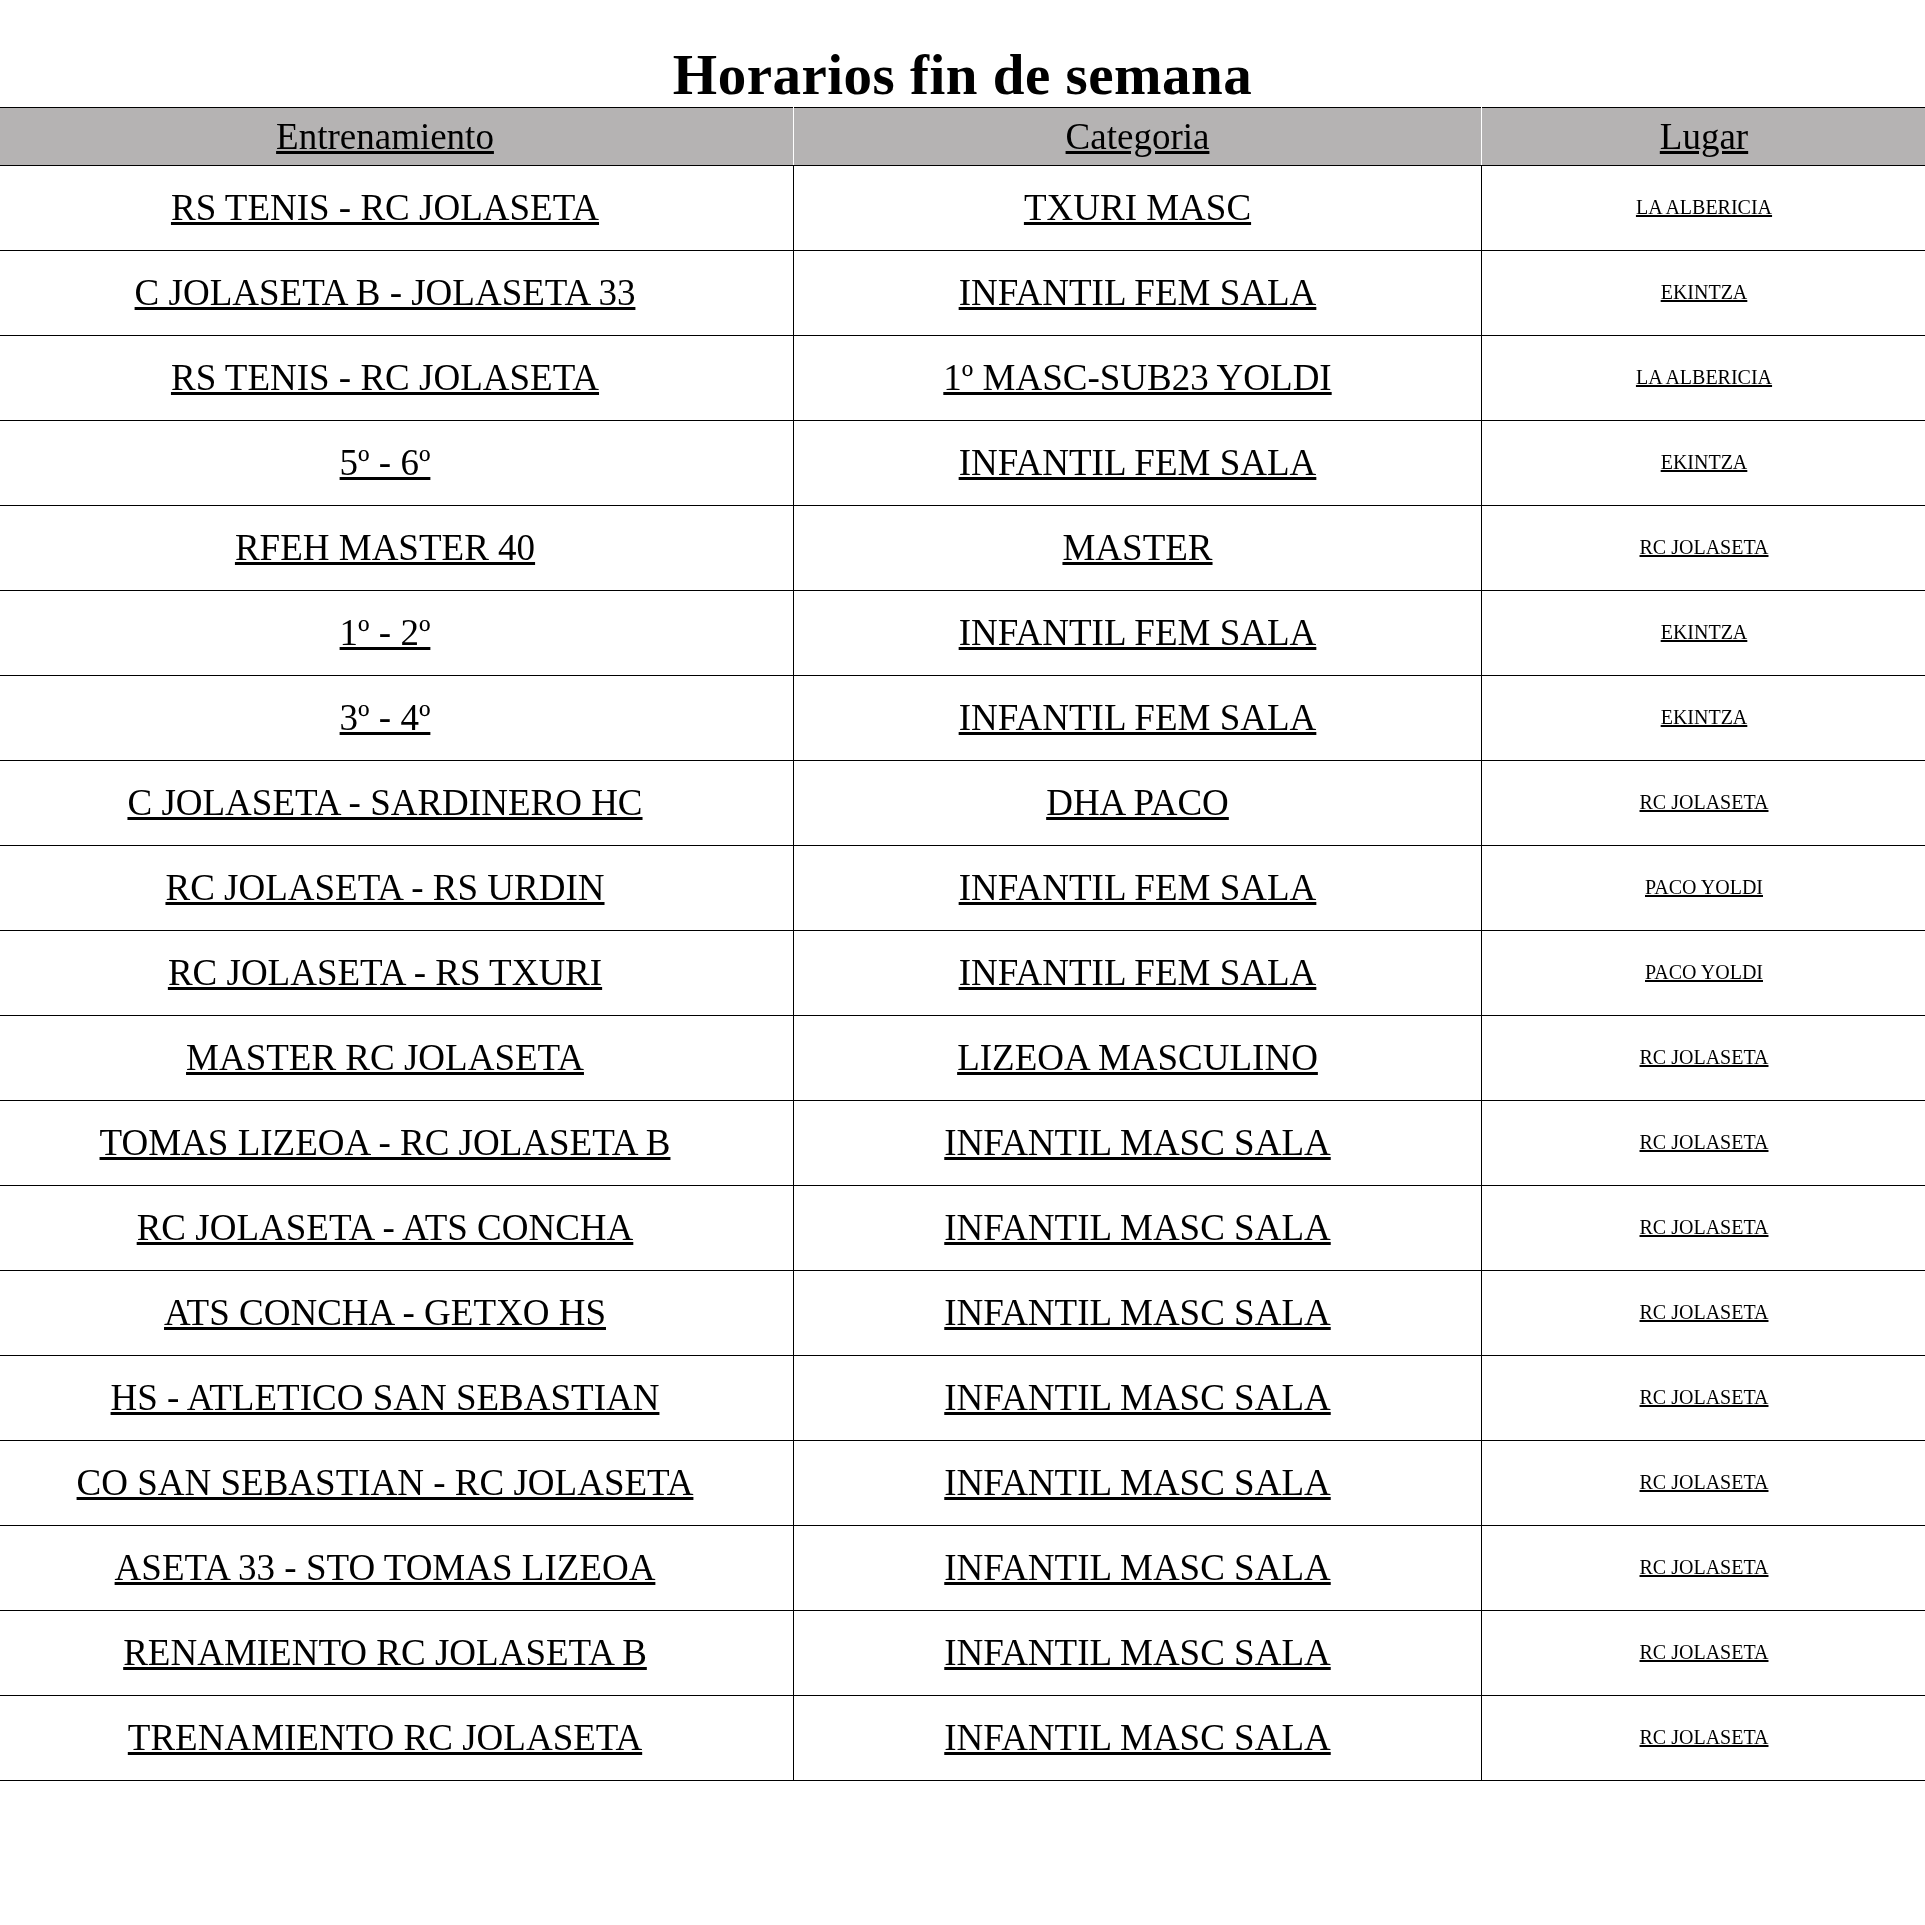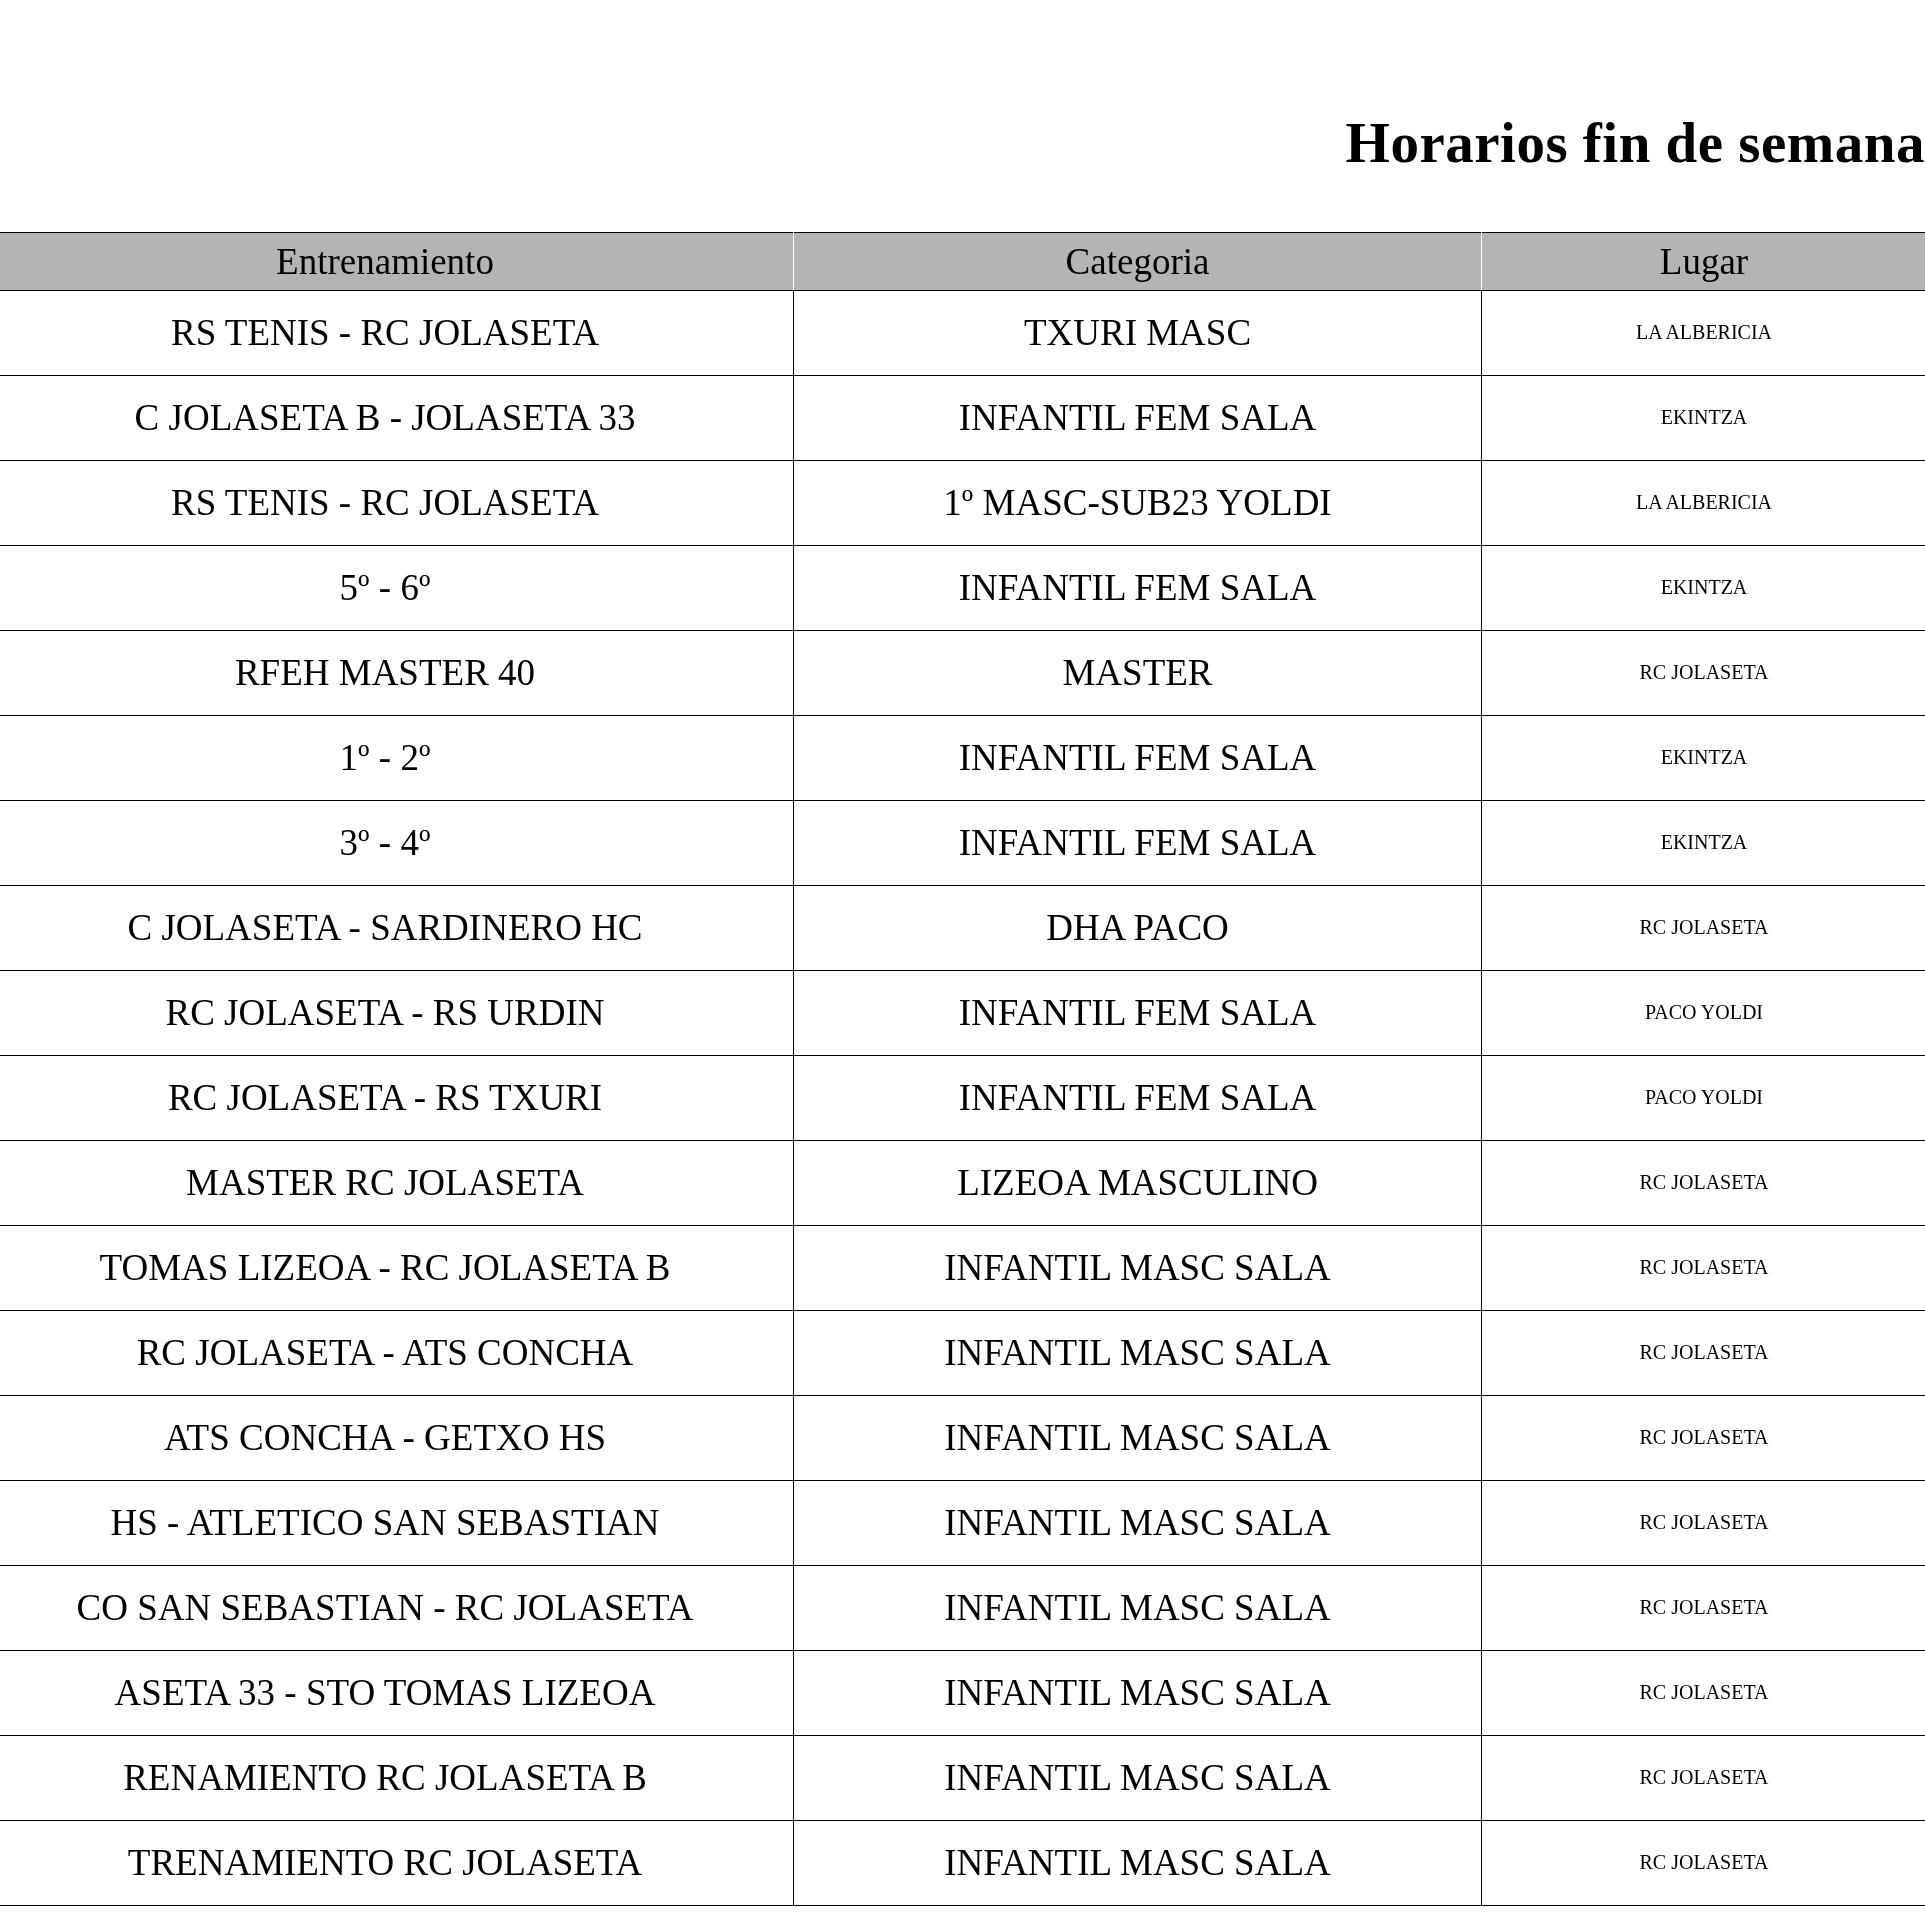--- a/index.html
+++ b/index.html
@@ -14,33 +14,33 @@
     color: #000000;
     overflow: hidden;
   }
   .page {
     position: relative;
     width: 1925px;
     height: 1925px;
     box-sizing: border-box;
   }
   .title {
-    text-align: right;
+    text-align: center;
     font-family: "Liberation Serif", serif;
     font-weight: bold;
     font-size: 57px;
     letter-spacing: 0.5px;
-    padding-top: 112px;
+    padding-top: 44px;
     padding-bottom: 0;
     margin: 0;
     line-height: 1.1;
   }
   .table-wrap {
-    margin-top: 57px;
     width: 1925px;
+    text-decoration: underline;
   }
   table.sched {
     border-collapse: collapse;
     width: 1949px;          
     margin-left: -24px;     
     table-layout: fixed;
   }
   table.sched col.c1 { width: 817px; }
   table.sched col.c2 { width: 688px; }
   table.sched col.c3 { width: 445px; }

